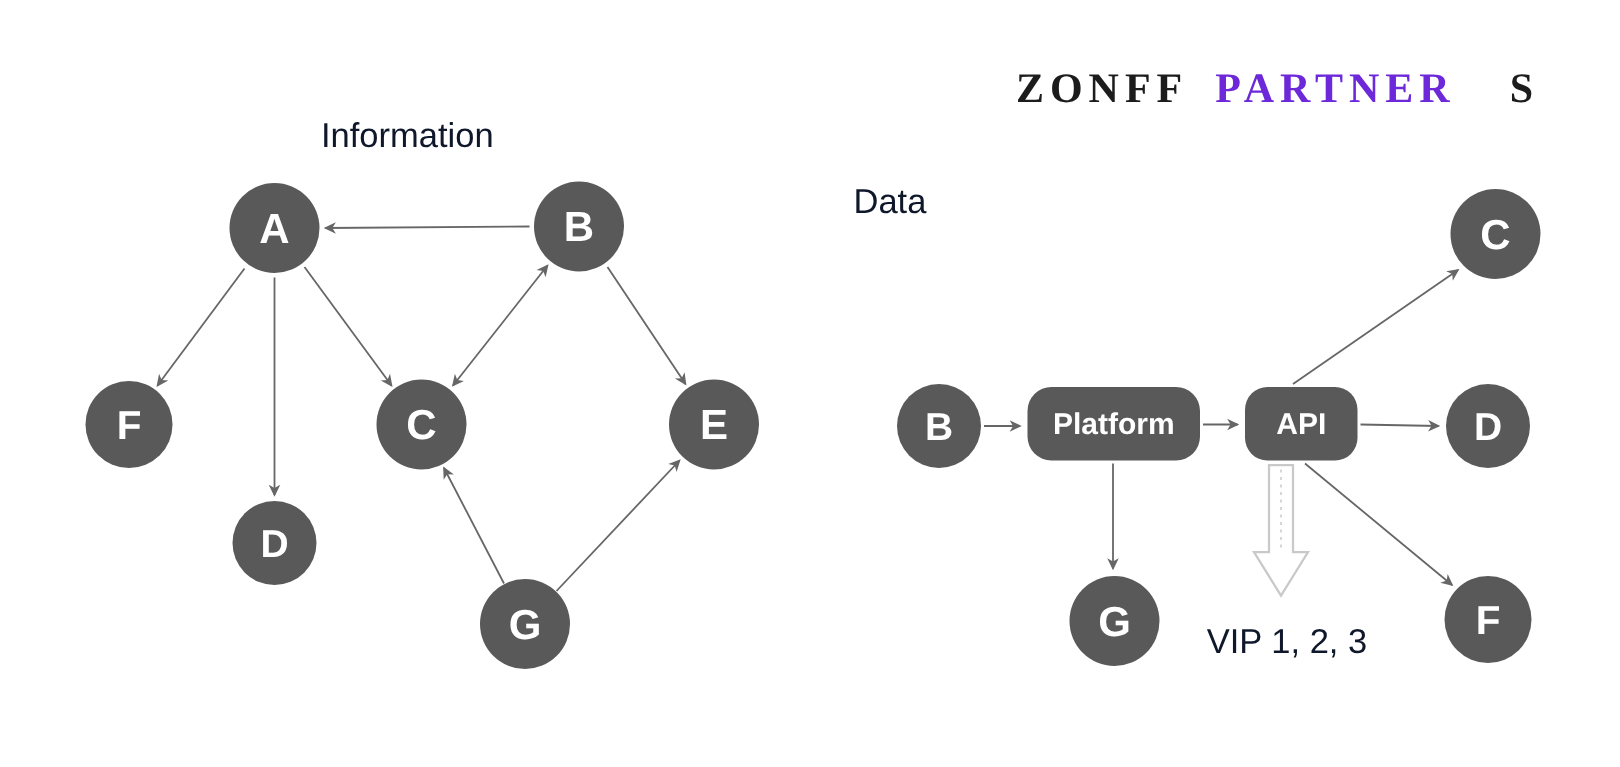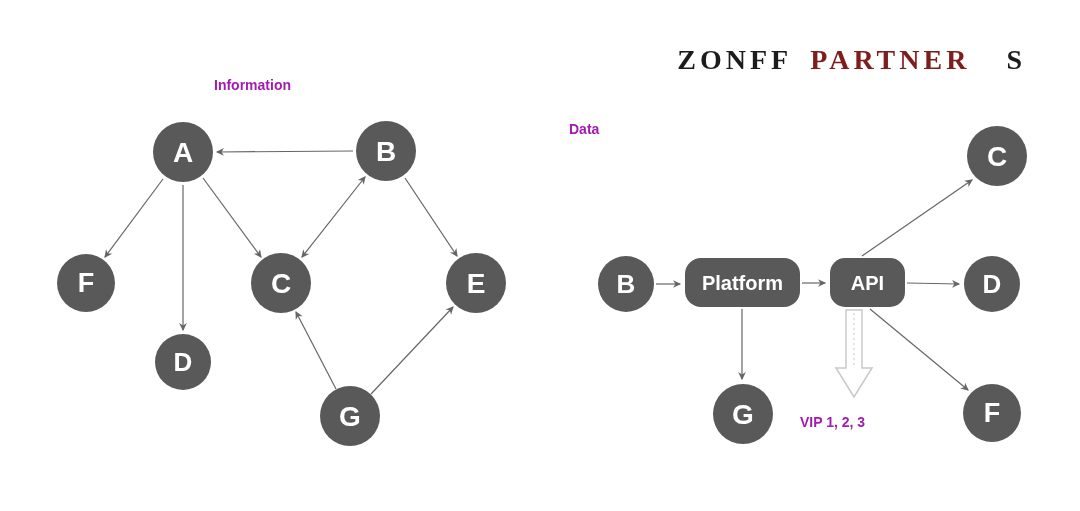--- a/index.html
+++ b/index.html
@@ -1,31 +1,31 @@
 <!DOCTYPE html>
 <html><head>
 <meta charset="utf-8">
 <style>
   html,body{margin:0;padding:0;background:#ffffff;}
   .canvas{
     position:relative;width:1080px;height:511px;background:#ffffff;overflow:hidden;
     font-family:"Liberation Sans",sans-serif;
   }
   .diagram-svg{position:absolute;left:0;top:0;width:1080px;height:511px;}
-  .label{position:absolute;color:#a21caf;font-size:14px;line-height:1.2;white-space:nowrap;font-weight:bold;}
+  .label{position:absolute;color:#0f172a;font-size:23px;line-height:1.2;white-space:nowrap;}
   .info-title{left:214px;top:77px;}
   .data-title{left:569px;top:121px;text-align:center;}
-  .vip-label{left:800px;top:414px;width:116px;}
+  .vip-label{left:800px;top:414px;width:116px;text-align:center;}
   .logo{
     position:absolute;top:46px;right:54px;
     font-family:"Liberation Serif",serif;font-weight:800;font-size:28px;
     letter-spacing:4px;white-space:nowrap;line-height:1;
   }
   .logo-dark{color:#1c1c1c;margin-left:36px;}
-  .logo-gray{color:#7f1d1d;}
+  .logo-gray{color:#6d28d9;}
   .logo-word2{margin-left:18px;}
 </style>
 </head>
 <body>
 
 <div class="canvas">
 
   <div class="logo">
     <span class="logo-dark">ZONFF</span><span class="logo-gray logo-word2">PARTNER</span><span class="logo-dark">S</span>
   </div>

